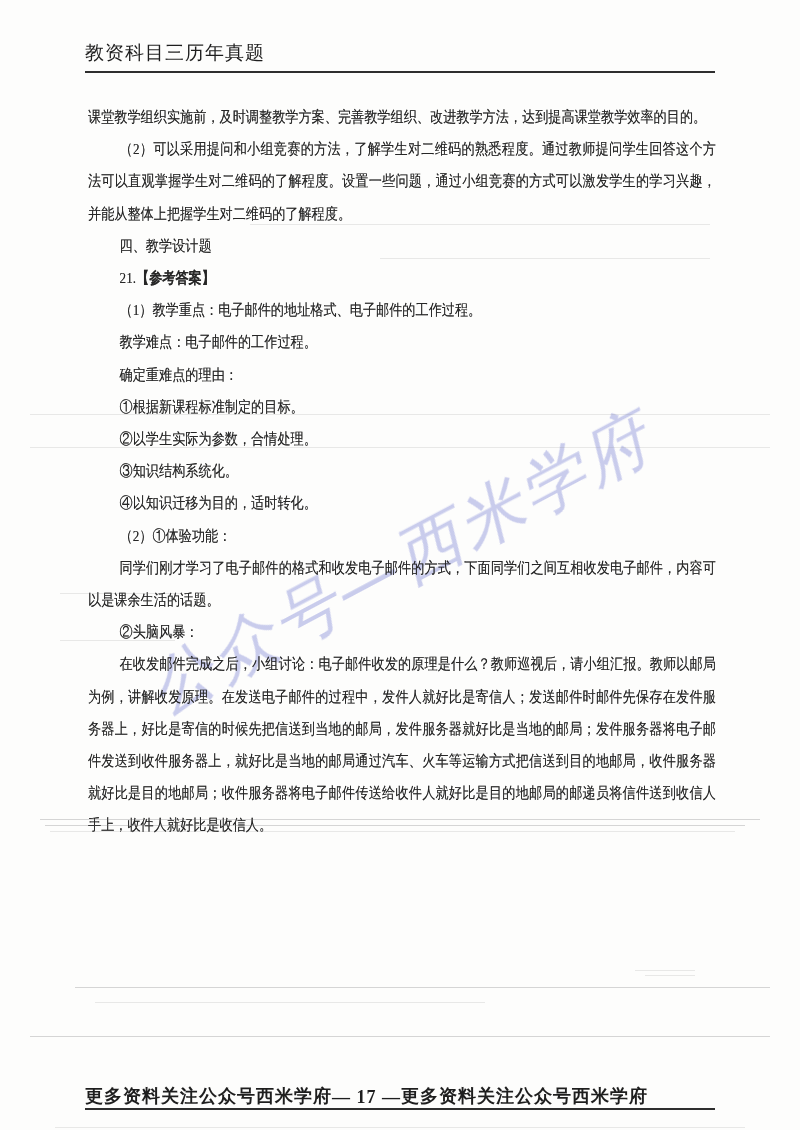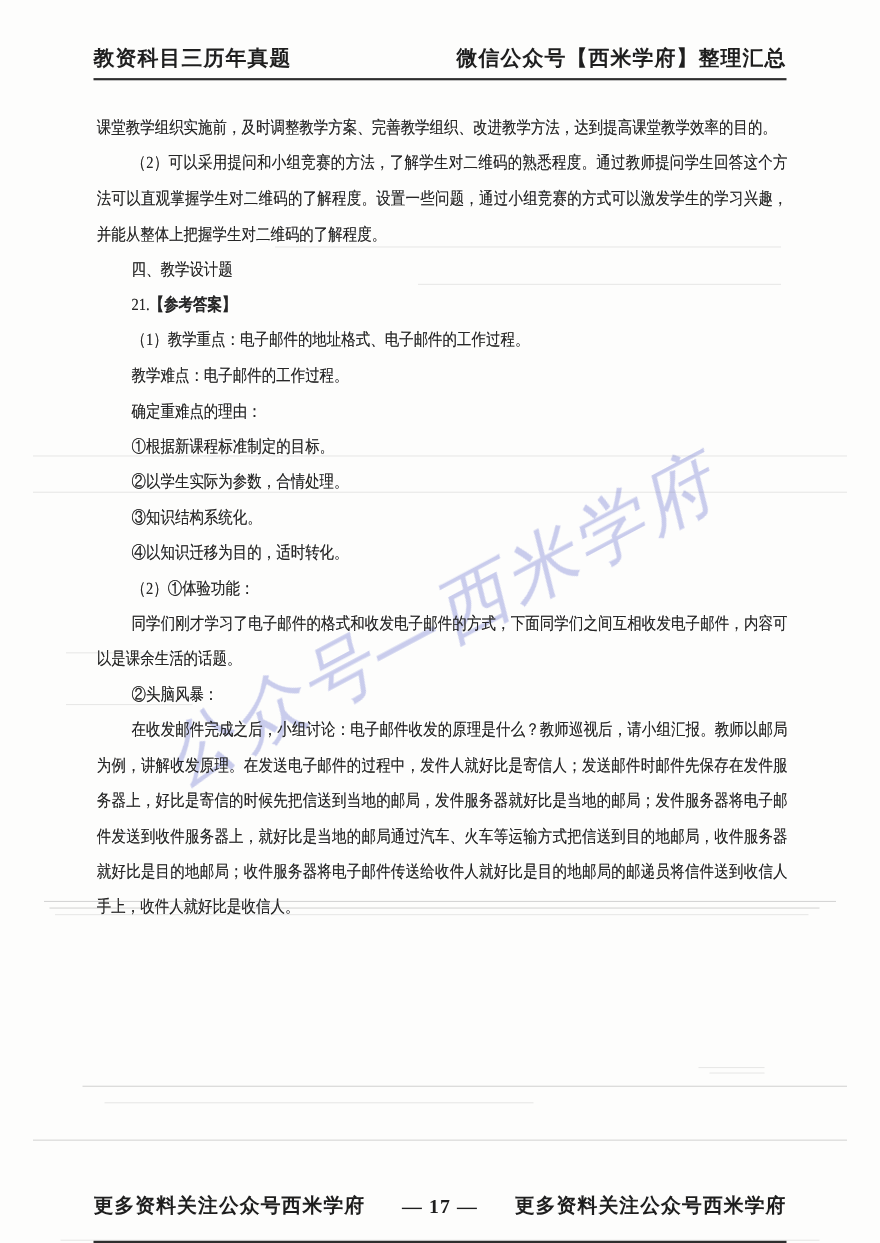--- a/index.html
+++ b/index.html
@@ -10,21 +10,21 @@
     overflow:hidden;
     font-family:"Liberation Serif","DejaVu Serif",serif;
     color:#2b2b2b;
   }
   
   .header {
     position:absolute; left:85px; top:40px; width:630px;
     display:flex; justify-content:space-between; align-items:flex-end;
     border-bottom:2px solid #2e2e2e;
     padding-bottom:5px;
-    font-size:19px; font-weight:bold; letter-spacing:1px;
+    font-size:19px; font-weight:normal; letter-spacing:1px;
     color:#1e1e1e;
   }
   
   .watermark {
     position:absolute; left:118px; top:508px; width:564px; height:112px;
     display:flex; align-items:center; justify-content:center;
     transform:rotate(-28deg);
     font-family:"DejaVu Sans",sans-serif;
     font-size:66px; font-style:italic; letter-spacing:4px;
     color:rgba(122,130,212,0.40);
@@ -41,42 +41,41 @@
     text-align:justify;
     color:#262626;
     text-shadow:0 0 0.6px rgba(40,40,40,0.55);
   }
   .content p { margin:0; padding:0; }
   .indent { text-indent:2.4em; }
   .answer-title { font-weight:bold; }
   
   .footer {
     position:absolute; left:85px; top:1084px; width:630px;
-    display:flex; justify-content:space-between; align-items:flex-end;
+    display:flex; align-items:flex-end;
     border-bottom:2px solid #2e2e2e;
-    padding-bottom:20px;
+    padding-bottom:0;
     font-size:18px; font-weight:bold; letter-spacing:1px;
     color:#1e1e1e;
   }
   
   .artifact {
     position:absolute; height:1px;
     background:rgba(110,110,110,0.28);
     pointer-events:none;
   }
   .artifact.light { background:rgba(140,140,140,0.18); }
 </style>
 </head>
 <body>
 
 <div class="page">
 
   <div class="header">
     <span>教资科目三历年真题</span>
-    <span>微信公众号【西米学府】整理汇总</span>
   </div>
 
   <div class="watermark">公众号—西米学府</div>
 
   <div class="content">
     <p>课堂教学组织实施前，及时调整教学方案、完善教学组织、改进教学方法，达到提高课堂教学效率的目的。</p>
     <p class="indent">（2）可以采用提问和小组竞赛的方法，了解学生对二维码的熟悉程度。通过教师提问学生回答这个方法可以直观掌握学生对二维码的了解程度。设置一些问题，通过小组竞赛的方式可以激发学生的学习兴趣，并能从整体上把握学生对二维码的了解程度。</p>
     <p class="indent">四、教学设计题</p>
     <p class="indent"><span>21.</span><span class="answer-title">【参考答案】</span></p>
     <p class="indent">（1）教学重点：电子邮件的地址格式、电子邮件的工作过程。</p>

